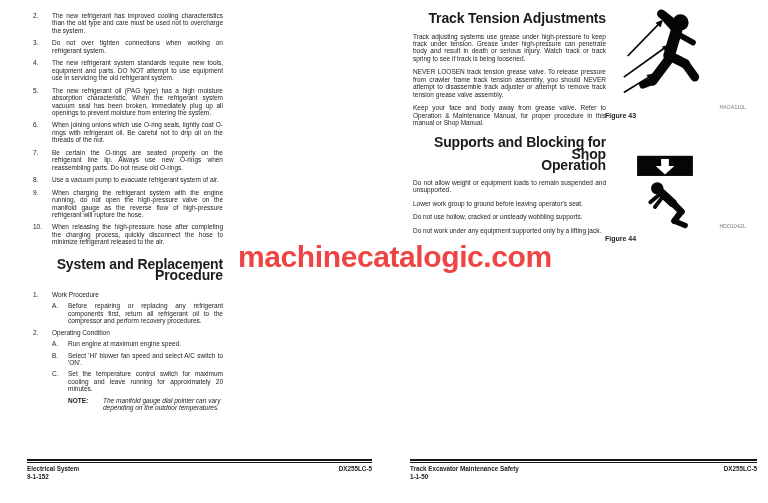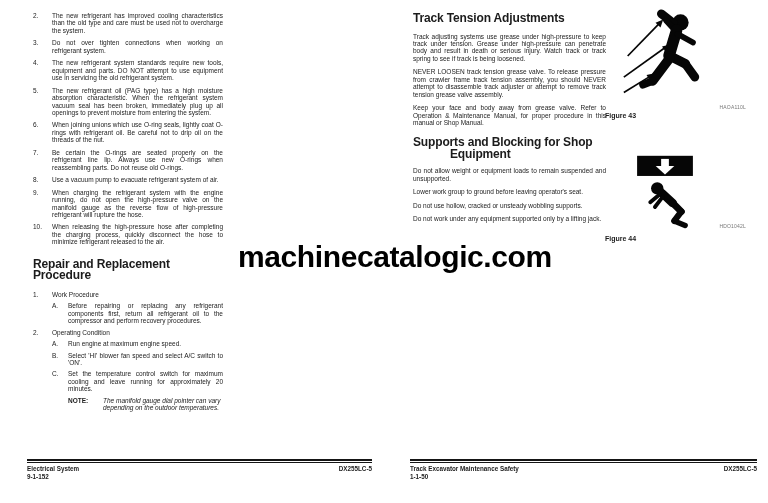--- a/index.html
+++ b/index.html
@@ -11,21 +11,21 @@
   }
   
   .col-left  { position:absolute; left:33px;  top:12px; width:190px; }
   .col-right { position:absolute; left:413px; top:13px; width:193px; }
   .body-txt  { font-size:6.5px; line-height:7.45px; }
   
   .li  { display:flex; margin-bottom:5px; }
   .li .num { flex:none; width:19px; }
   .li .txt { flex:1; text-align:justify; }
   
-  .h1 { font-size:12px; font-weight:bold; line-height:11.5px; letter-spacing:-0.15px; }
+  .h1 { font-size:14px; font-weight:bold; line-height:11.5px; letter-spacing:-0.15px;text-align:right; }
   .h1.left-h { margin:13px 0 9px 0; }
   .h1.right-h { margin:0 0 8px 0; }
   .h1.right-h2 { margin:11px 0 7px 0; }
   .h1 .h-line2 { display:block; padding-left:37px; }
   
   .proc { display:flex; margin-bottom:4px; }
   .proc .num { flex:none; width:19px; }
   .sub { display:flex; margin:0 0 4px 19px; }
   .sub .letter { flex:none; width:16px; }
   .sub .txt { flex:1; text-align:justify; }
@@ -93,21 +93,21 @@
     </div>
     <div class="li">
       <span class="num">9.</span>
       <span class="txt">When charging the refrigerant system with the engine running, do not open the high-pressure valve on the manifold gauge as the reverse flow of high-pressure refrigerant will rupture the hose.</span>
     </div>
     <div class="li">
       <span class="num">10.</span>
       <span class="txt">When releasing the high-pressure hose after completing the charging process, quickly disconnect the hose to minimize refrigerant released to the air.</span>
     </div>
 
-    <div class="h1 left-h">Repair and Replacement Procedure</div>
+    <div class="h1 left-h">System and Replacement Procedure</div>
 
     <div class="proc">
       <span class="num">1.</span>
       <span class="txt">Work Procedure</span>
     </div>
     <div class="sub">
       <span class="letter">A.</span>
       <span class="txt">Before repairing or replacing any refrigerant components first, return all refrigerant oil to the compressor and perform recovery procedures.</span>
     </div>
 
@@ -134,21 +134,21 @@
   </div>
 
   <div class="col-right body-txt">
     <div class="h1 right-h">Track Tension Adjustments</div>
     <div class="para">Track adjusting systems use grease under high-pressure to keep track under tension. Grease under high-pressure can penetrate body and result in death or serious injury. Watch track or track spring to see if track is being loosened.</div>
     <div class="para">NEVER LOOSEN track tension grease valve. To release pressure from crawler frame track tension assembly, you should NEVER attempt to disassemble track adjuster or attempt to remove track tension grease valve assembly.</div>
     <div class="para">Keep your face and body away from grease valve. Refer to Operation &amp; Maintenance Manual, for proper procedure in this manual or Shop Manual.</div>
 
     <div class="h1 right-h2">
       <span>Supports and Blocking for Shop</span>
-      <span class="h-line2">Equipment</span>
+      <span class="h-line2">Operation</span>
     </div>
     <div class="para">Do not allow weight or equipment loads to remain suspended and unsupported.</div>
     <div class="para">Lower work group to ground before leaving operator's seat.</div>
     <div class="para">Do not use hollow, cracked or unsteady wobbling supports.</div>
     <div class="para">Do not work under any equipment supported only by a lifting jack.</div>
   </div>
 
   <div class="figure fig43">
     <svg width="96" height="98" viewBox="0 0 100 100">
       <g fill="#060606" stroke="#060606">
@@ -189,21 +189,21 @@
         <line x1="37" y1="55" x2="27" y2="68" stroke-width="5" stroke-linecap="round"></line>
         <line x1="50" y1="63" x2="61" y2="74" stroke-width="9" stroke-linecap="round"></line>
         <line x1="61" y1="74" x2="52" y2="86" stroke-width="8" stroke-linecap="round"></line>
         <line x1="52" y1="86" x2="66" y2="92" stroke-width="7" stroke-linecap="round"></line>
       </g>
     </svg>
     <span class="fig-code">HDO1042L</span>
     <span class="fig-label">Figure 44</span>
   </div>
 
-  <div class="watermark" style="color: #000000;">machinecatalogic.com</div>
+  <div class="watermark" style="color: #ef4444;">machinecatalogic.com</div>
 
   <div class="footer footer-left">
     <div class="rule-thick"></div>
     <div class="rule-thin"></div>
     <div class="footer-row">
       <div>
         <div>Electrical System</div>
         <div>9-1-152</div>
       </div>
       <div>DX255LC-5</div>

